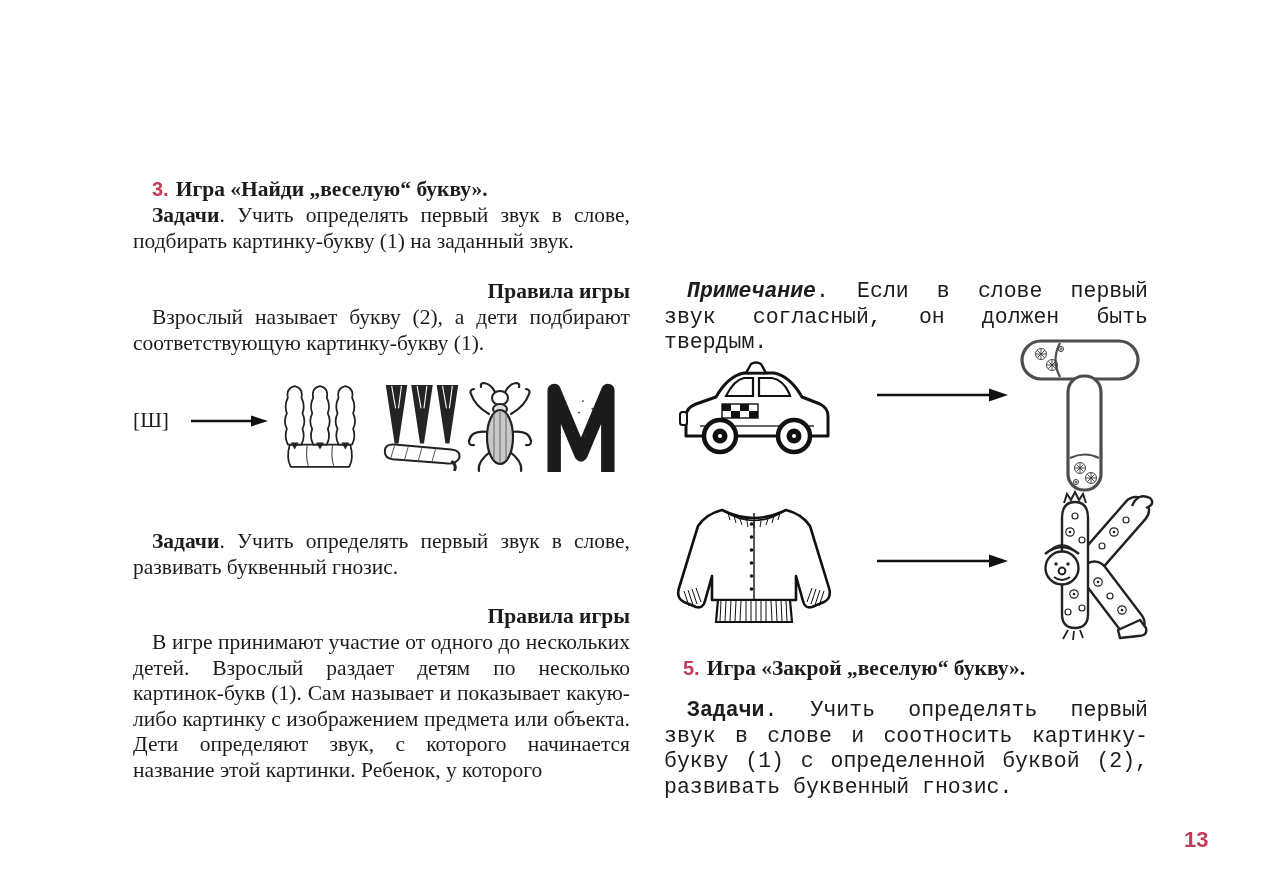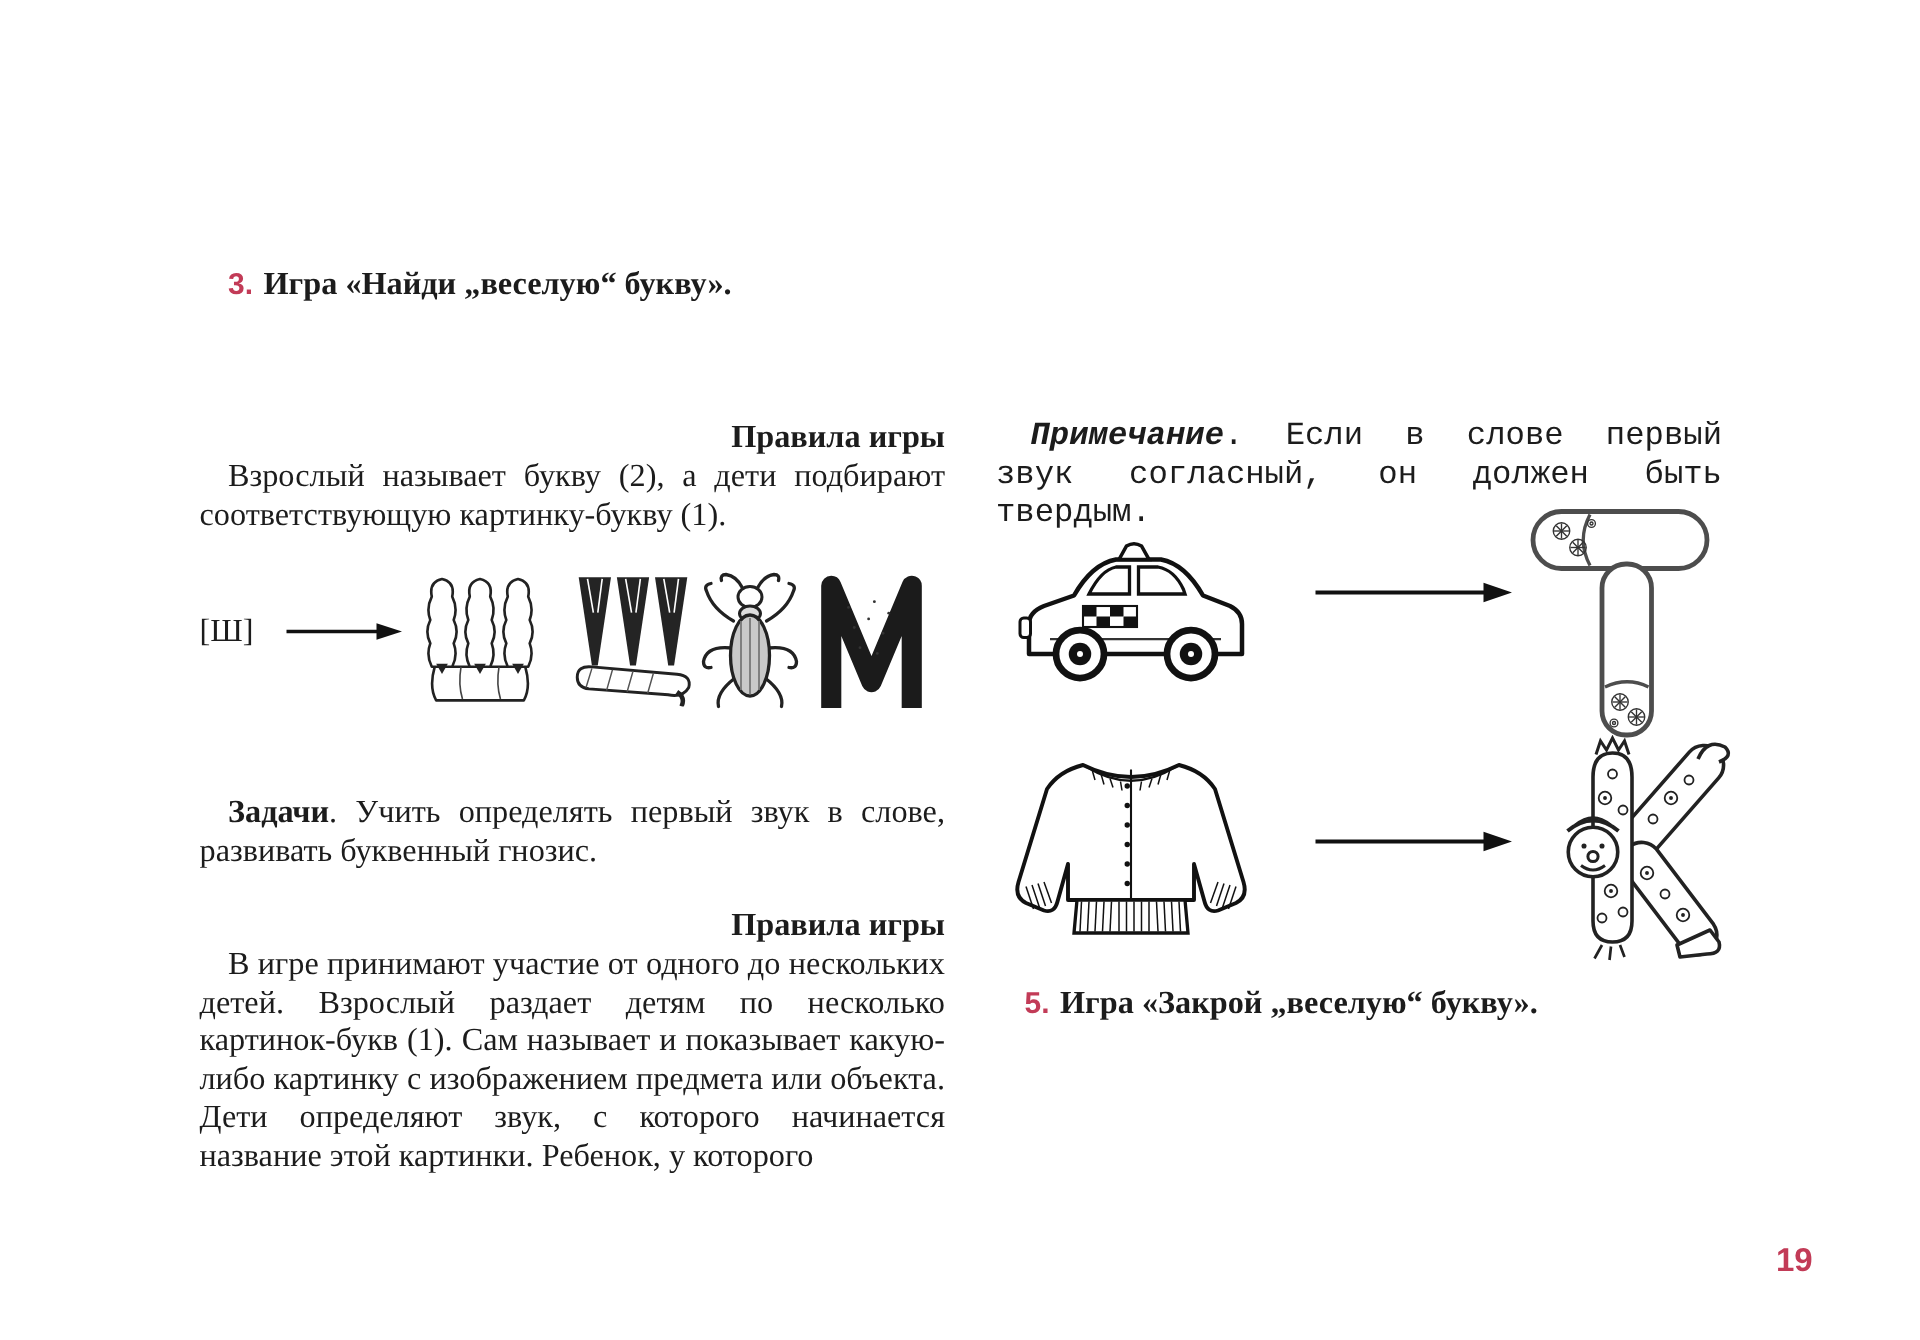--- a/index.html
+++ b/index.html
@@ -32,20 +32,21 @@
   }
   svg{display:block;}
 </style>
 </head>
 <body>
 
 <div class="page">
 
   <p class="abs h" style="left:133px;top:136px;width:497px"><span class="num">3.</span><span>Игра «Найди „веселую“ букву».</span></p>
 
+  <p class="abs body ind" style="left:133px;top:163px;width:497px"><span class="lead">Задачи</span><span>. Учить определять первый звук в слове, подбирать картинку-букву (1) на заданный звук.</span></p>
 
   <p class="abs rules-h" style="left:133px;top:239px;width:497px">Правила игры</p>
 
   <p class="abs body ind" style="left:133px;top:265px;width:497px">Взрослый называет букву (2), а дети подбирают соответствующую картинку-букву (1).</p>
 
   <div class="abs" style="left:133px;top:338px;width:497px;height:98px">
     <span class="abs sound-label" style="left:0;top:29px">[Ш]</span>
 
     <svg class="abs" style="left:57px;top:367px;top:36px" width="78" height="14" viewBox="0 0 78 14">
       <line x1="1" y1="7" x2="62" y2="7" stroke="#111" stroke-width="2.4"></line>
@@ -280,16 +281,17 @@
       <circle cx="38" cy="42" r="1.3"></circle>
         <circle cx="42" cy="104" r="1.3"></circle>
         <circle cx="82" cy="42" r="1.3"></circle>
       <circle cx="66" cy="92" r="1.3"></circle>
         <circle cx="90" cy="120" r="1.3"></circle>
     </g>
   </svg>
 
   <p class="abs h" style="left:664px;top:615px;width:484px"><span class="num">5.</span><span>Игра «Закрой „веселую“ букву».</span></p>
 
-
-
-  <div class="pagenum">19</div>
+  <p class="abs body ind2" style="left:664px;top:658px;width:484px"><span class="lead">Задачи</span><span>. Учить определять первый звук в слове и соотносить картинку-букву (1) с определенной бук­вой (2), развивать буквенный гнозис.</span></p>
+
+
+  <div class="pagenum">13</div>
 </div>
 
 </body></html>

